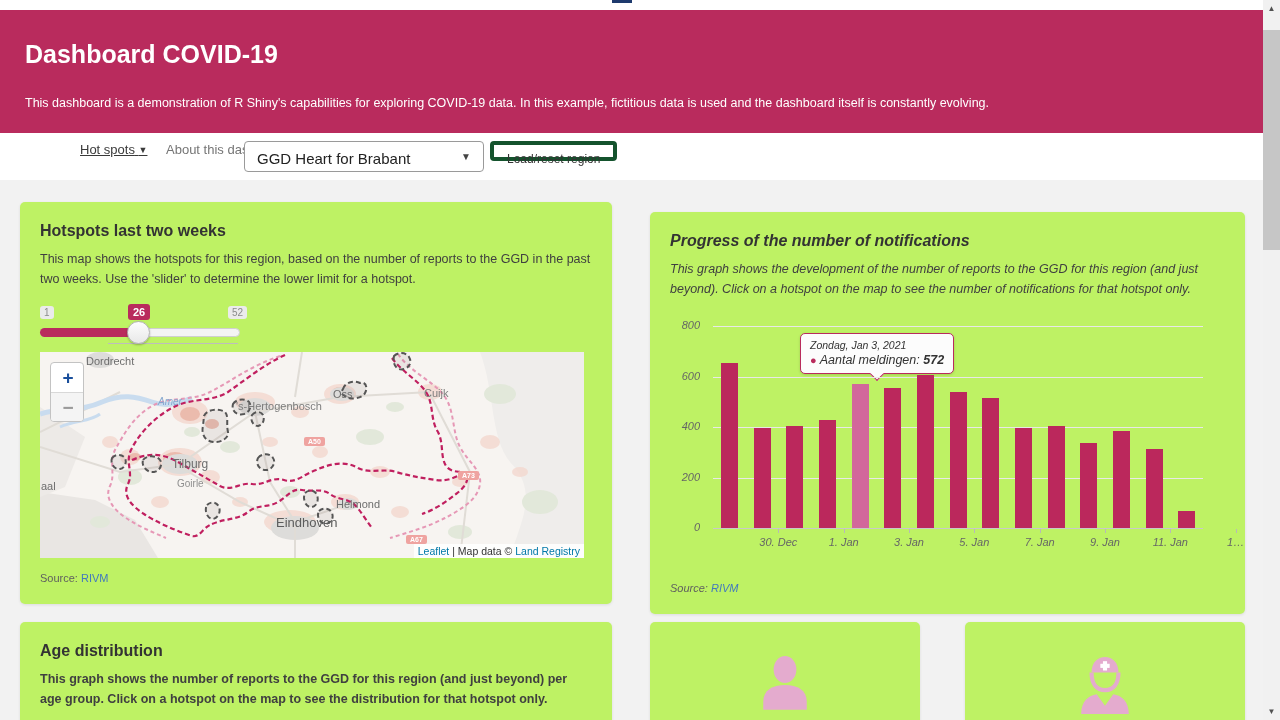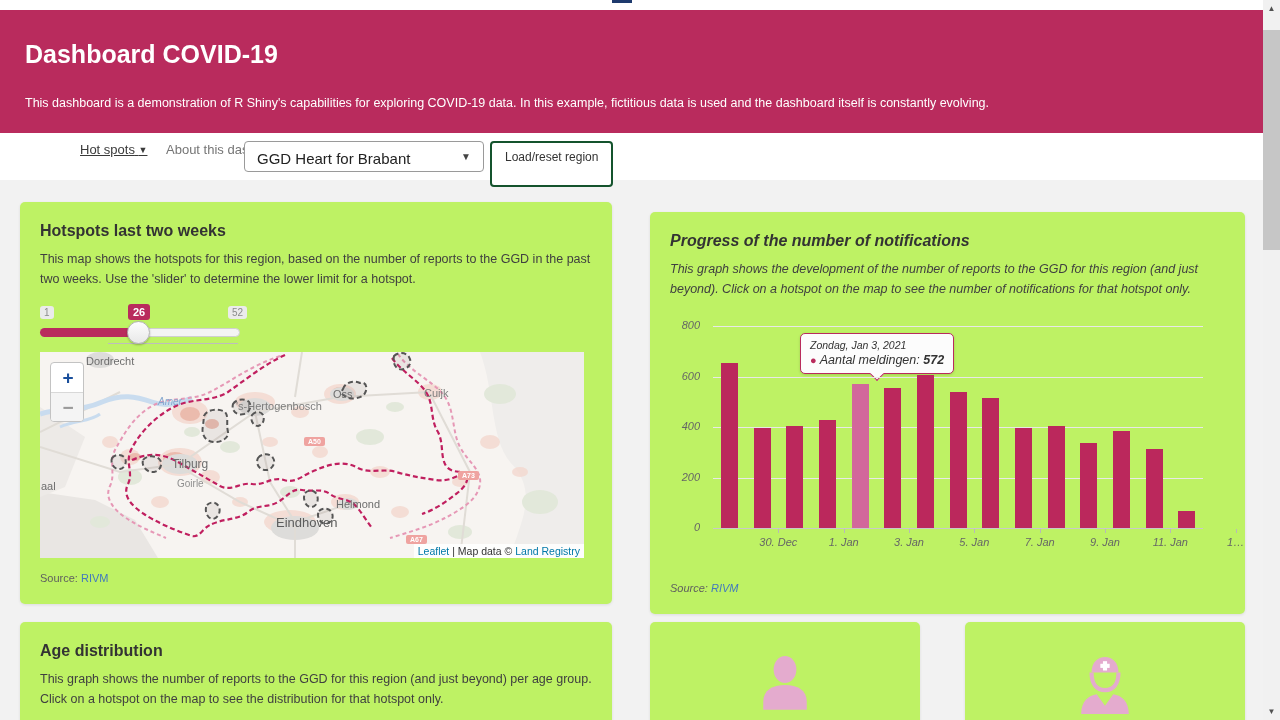--- a/index.html
+++ b/index.html
@@ -21,22 +21,22 @@
   
   #navbar { left:0; top:133px; width:1263px; height:47px; background:#ffffff; }
   .nav-tab { position:absolute; top:9px; font-size:13px; color:#3a3a3a; cursor:pointer; white-space:nowrap;margin-left:44px; }
   .nav-tab.active { text-decoration:underline; }
   .nav-tab .caret { font-size:9px; position:relative; top:-1px; }
   #nav-about { color:#757575; }
   #region-select { position:absolute; left:244px; top:8px; width:240px; height:31px;
                    border:1px solid #9a9a9a; border-radius:4px; background:#fff; }
   #region-select .value { position:absolute; left:12px; top:8px; font-size:15px; color:#222; }
   #region-select .caret { position:absolute; right:12px; top:9px; font-size:10px; color:#444; }
-  #load-btn { position:absolute; left:490px; top:8px; height:46px; padding:0 13px;
-              border:2px solid #14532d; border-radius:4px; background:#fff; font-size:12px;
+  #load-btn { position:absolute; left:490px; top:8px; height:20px; padding:0 13px;
+              border:4px solid #14532d; border-radius:4px; background:#fff; font-size:12px;
               color:#333; line-height:29px; cursor:pointer; }
   
   .card { position:absolute; background:#bef264; border-radius:5px; box-shadow:0 1px 3px rgba(0,0,0,.09); }
   #card-hotspots { left:20px; top:202px; width:592px; height:402px; }
   #card-notif    { left:650px; top:212px; width:595px; height:402px;font-style:italic; }
   #card-age      { left:20px;  top:622px; width:592px; height:130px; }
   #card-ph1      { left:650px; top:622px; width:270px; height:130px; }
   #card-ph2      { left:965px; top:622px; width:280px; height:130px; }
   .card h2 { position:absolute; left:20px; top:20px; font-size:16px; font-weight:bold; color:#333; }
   .card .desc { position:absolute; left:20px; top:48px; font-size:12.5px; color:#404040; line-height:1.58; }
@@ -312,21 +312,21 @@
     </div>
 
   <div class="source-line">
     <span>Source:</span>
     <a>RIVM</a>
   </div>
 </div>
 
 <div id="card-age" class="card">
   <h2>Age distribution</h2>
-  <div class="desc" style="width:552px;">This graph shows the number of reports to the GGD for this region (and just beyond) per age group. Click on a hotspot on the map to see the distribution for that hotspot only.</div>
+  <div class="desc" style="width:552px;font-weight:bold;">This graph shows the number of reports to the GGD for this region (and just beyond) per age group. Click on a hotspot on the map to see the distribution for that hotspot only.</div>
 </div>
 
 <div id="card-ph1" class="card">
   <svg class="ph-icon" width="58" height="58" viewBox="0 0 56 56">
     <ellipse cx="28" cy="13" rx="11" ry="13" fill="#e4abce"></ellipse>
     <path d="M7,52 L7,44 C7,33 16,28 28,28 C40,28 49,33 49,44 L49,52 Z" fill="#e4abce"></path>
   </svg>
 </div>
 <div id="card-ph2" class="card">
   <svg class="ph-icon" width="58" height="58" viewBox="0 0 56 56">

